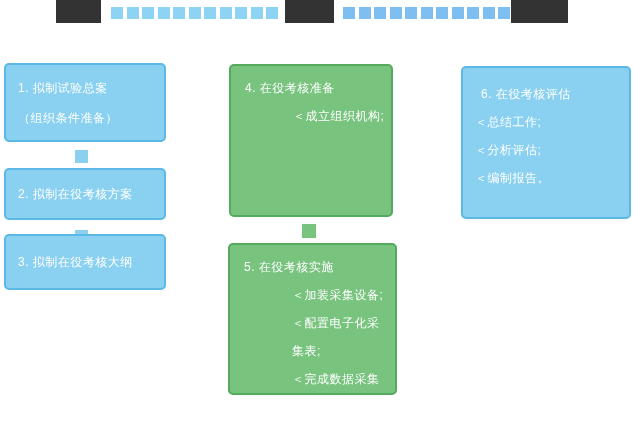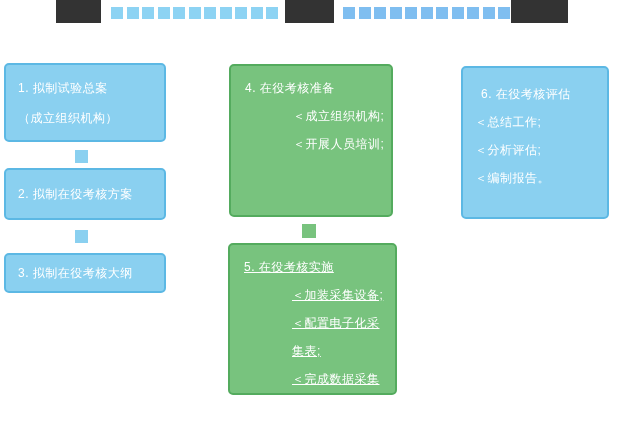--- a/index.html
+++ b/index.html
@@ -64,50 +64,49 @@
       <i></i>
       <i></i>
       <i></i>
       <i></i>
       <i></i>
     </div>
   <div class="dark-block" style="left:511px;width:57px;"></div>
 
   <div class="box blue two-line" style="left:4px;top:63px;width:162px;height:79px;">
     <div class="line">1. 拟制试验总案</div>
-    <div class="line">（成立组织机构）</div>
+    <div class="line">（组织条件准备）</div>
   </div>
 
   <div class="conn blue-sq" style="left:75px;top:150px;width:13px;height:13px;"></div>
 
   <div class="box blue single" style="left:4px;top:168px;width:162px;height:52px;">
     <div>2. 拟制在役考核方案</div>
   </div>
 
   <div class="conn blue-sq" style="left:75px;top:230px;width:13px;height:13px;"></div>
 
-  <div class="box blue single" style="left:4px;top:253px;width:162px;height:40px;">
+  <div class="box blue single" style="left:4px;top:234px;width:162px;height:56px;">
     <div>3. 拟制在役考核大纲</div>
   </div>
 
   <div class="box green big" style="left:229px;top:64px;width:164px;height:153px;">
     <div class="title">4. 在役考核准备</div>
     <div class="bullet">＜成立组织机构;</div>
-    <div class="bullet">＜开展人员培训;</div>
   </div>
 
   <div class="conn green-sq" style="left:302px;top:224px;width:14px;height:14px;"></div>
 
-  <div class="box green big" style="left:228px;top:243px;width:169px;height:152px;text-decoration:underline;">
+  <div class="box green big" style="left:228px;top:243px;width:169px;height:152px;">
     <div class="title">5. 在役考核实施</div>
     <div class="bullet">＜加装采集设备;</div>
     <div class="bullet">＜配置电子化采集表;</div>
     <div class="bullet">＜完成数据采集工作。</div>
   </div>
 
-  <div class="box blue big alt-indent" style="left:461px;top:66px;width:148px;height:153px;">
+  <div class="box blue big alt-indent" style="left:461px;top:66px;width:170px;height:153px;">
     <div class="title">6. 在役考核评估</div>
     <div class="bullet">＜总结工作;</div>
     <div class="bullet">＜分析评估;</div>
     <div class="bullet">＜编制报告。</div>
   </div>
 
 </div>
 
 </body></html>

